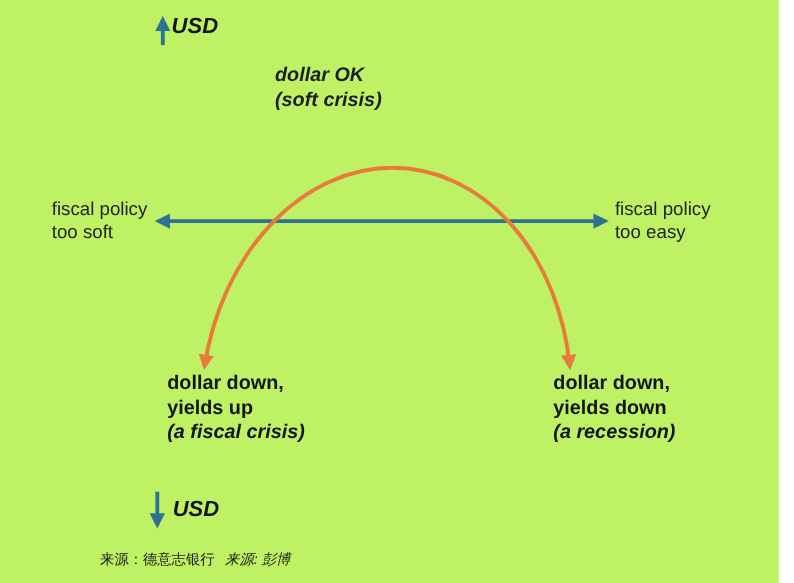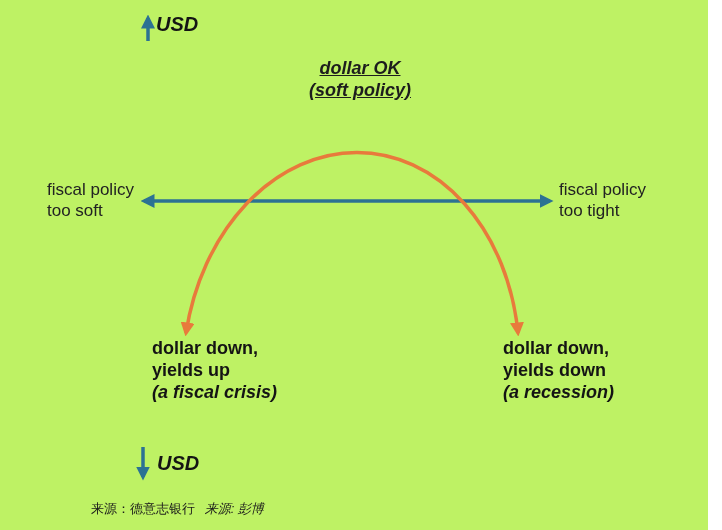--- a/index.html
+++ b/index.html
@@ -32,26 +32,24 @@
     font-style: italic;
     font-weight: 600;
     color: #141414;
   }
   .usd-top { left: 156px; top: 13px; }
   .usd-bottom { left: 157px; top: 452px; }
   .outcome-top {
     left: 250px;
     top: 57px;
     width: 220px;
-    text-align: center;
     font-size: 18px;
     font-weight: bold;
     font-style: italic;
     line-height: 22px;
-    text-decoration: underline;
   }
   .fiscal-label {
     font-size: 17px;
     line-height: 21px;
     color: #222222;
   }
   .fiscal-easy { left: 47px; top: 179px; }
   .fiscal-tight { left: 559px; top: 179px; }
   .outcome {
     font-size: 18px;
@@ -96,31 +94,31 @@
 
     <path d="M 186 333 A 168 215 4 0 1 518 333" fill="none" stroke="#E87A3C" stroke-width="3.5" marker-start="url(#arrowOrange)" marker-end="url(#arrowOrange)"></path>
 
     <line x1="143" y1="447" x2="143" y2="477" stroke="#2C7293" stroke-width="3.5" marker-end="url(#arrowBlue)"></line>
   </svg>
 
   <div class="txt usd-label usd-top">USD</div>
 
   <div class="txt outcome-top">
     <div>dollar OK</div>
-    <div>(soft policy)</div>
+    <div>(soft crisis)</div>
   </div>
 
   <div class="txt fiscal-label fiscal-easy">
     <div>fiscal policy</div>
     <div>too soft</div>
   </div>
 
   <div class="txt fiscal-label fiscal-tight">
     <div>fiscal policy</div>
-    <div>too tight</div>
+    <div>too easy</div>
   </div>
 
   <div class="txt outcome outcome-left">
     <div>dollar down,</div>
     <div>yields up</div>
     <div class="paren">(a fiscal crisis)</div>
   </div>
 
   <div class="txt outcome outcome-right">
     <div>dollar down,</div>

